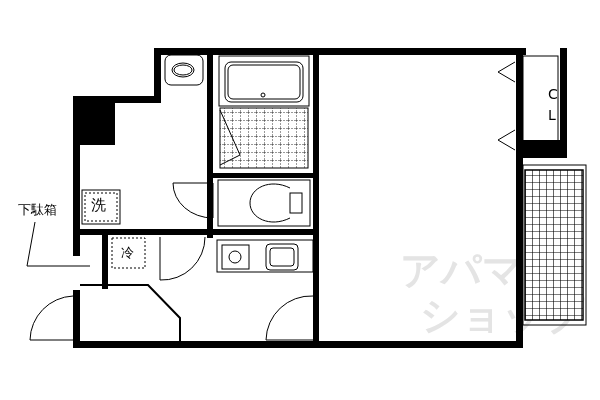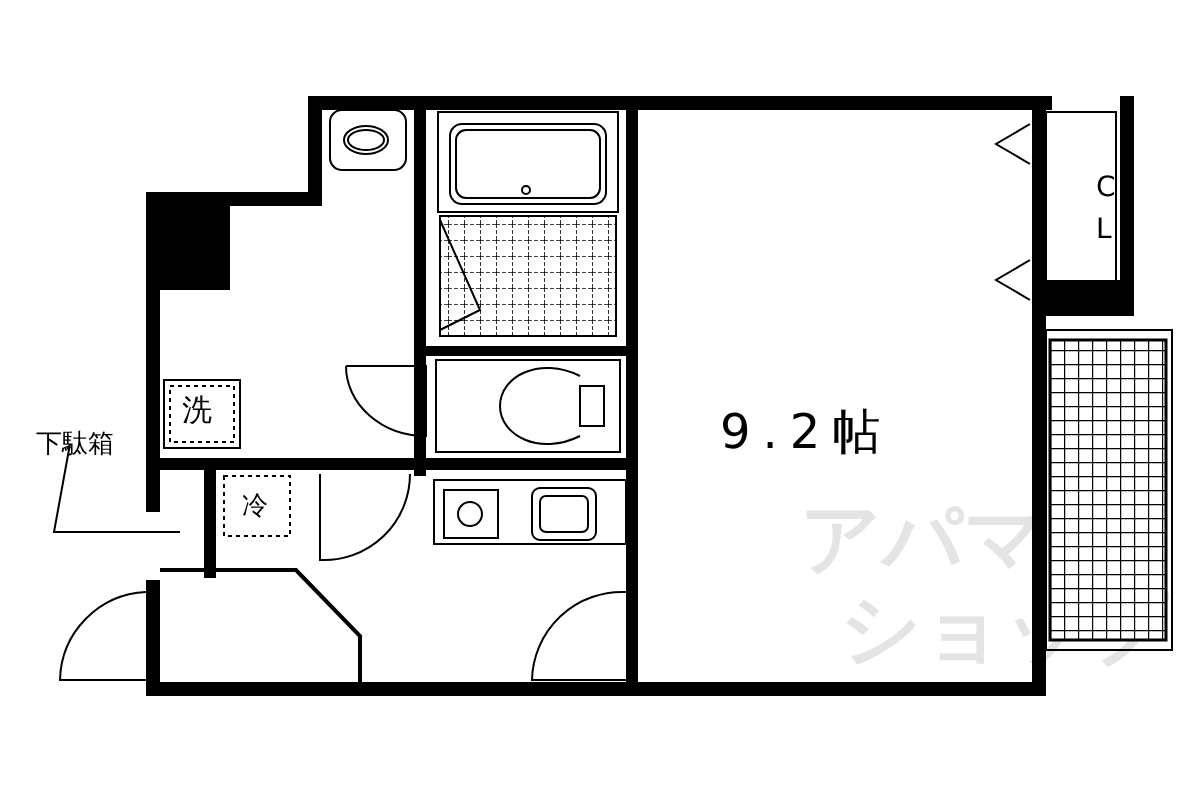--- a/index.html
+++ b/index.html
@@ -1,21 +1,21 @@
 <!DOCTYPE html>
 <html><head>
 <meta charset="utf-8">
 <style>
   html,body{margin:0;padding:0;background:#fff;}
   #stage{position:relative;width:600px;height:400px;overflow:hidden;background:#fff;font-family:"DejaVu Sans",sans-serif;}
   svg{position:absolute;left:0;top:0;}
   .lbl{position:absolute;color:#000;white-space:nowrap;}
   .room-name{left:378px;top:148px;font-size:24px;letter-spacing:2px;}
   .room-size{left:360px;top:200px;font-size:24px;letter-spacing:6px;}
-  .shoebox{left:18px;top:201px;font-size:13px;margin-top:12px;}
+  .shoebox{left:18px;top:201px;font-size:13px;}
   .wm{position:absolute;color:#e4e4e4;font-weight:bold;font-size:40px;line-height:40px;}
   .wm1{left:400px;top:250px;}
   .wm2{left:420px;top:295px;}
 </style>
 </head>
 <body>
 
 <div id="stage">
 
   <div class="wm wm1">アパマン</div>
@@ -101,19 +101,18 @@
       <path d="M515 62 L498 72 L515 82"></path>
       <path d="M515 130 L498 140 L515 150"></path>
     </g>
 
     <rect x="525" y="170" width="58" height="150" fill="url(#grid)" stroke="#000" stroke-width="1.5"></rect>
     <rect x="523" y="165" width="63" height="160" fill="none" stroke="#000"></rect>
 
     <path d="M35 222 L27 266 L90 266" fill="none" stroke="#000"></path>
   </svg>
 
-  <div class="lbl room-size">9.2帖</div>
   <div class="lbl shoebox">下駄箱</div>
   <div class="lbl" style="left:91px;top:196px;font-size:15px;">洗</div>
   <div class="lbl" style="left:121px;top:244px;font-size:13px;">冷</div>
   <div class="lbl" style="left:548px;top:86px;font-size:14px;">C</div>
   <div class="lbl" style="left:548px;top:107px;font-size:14px;">L</div>
 </div>
 
 </body></html>

